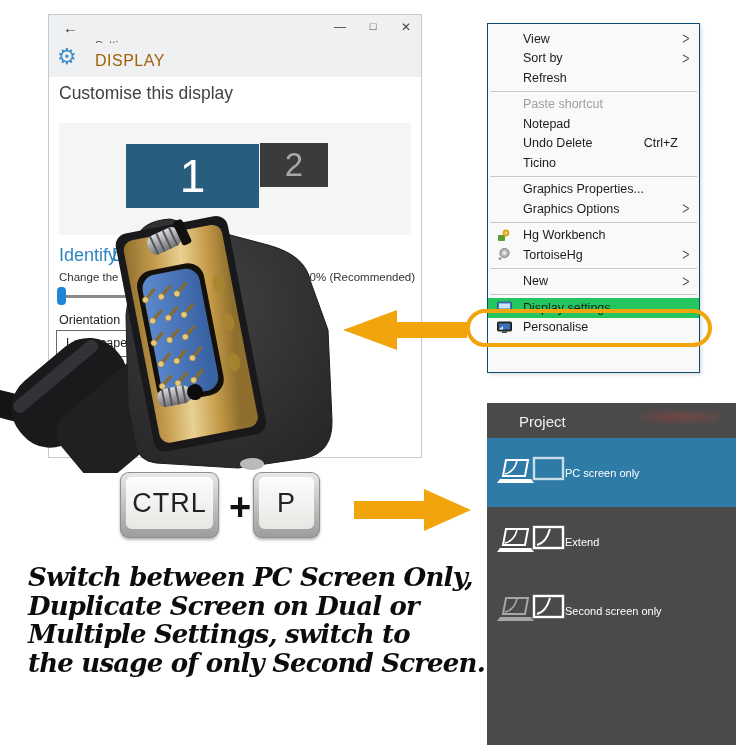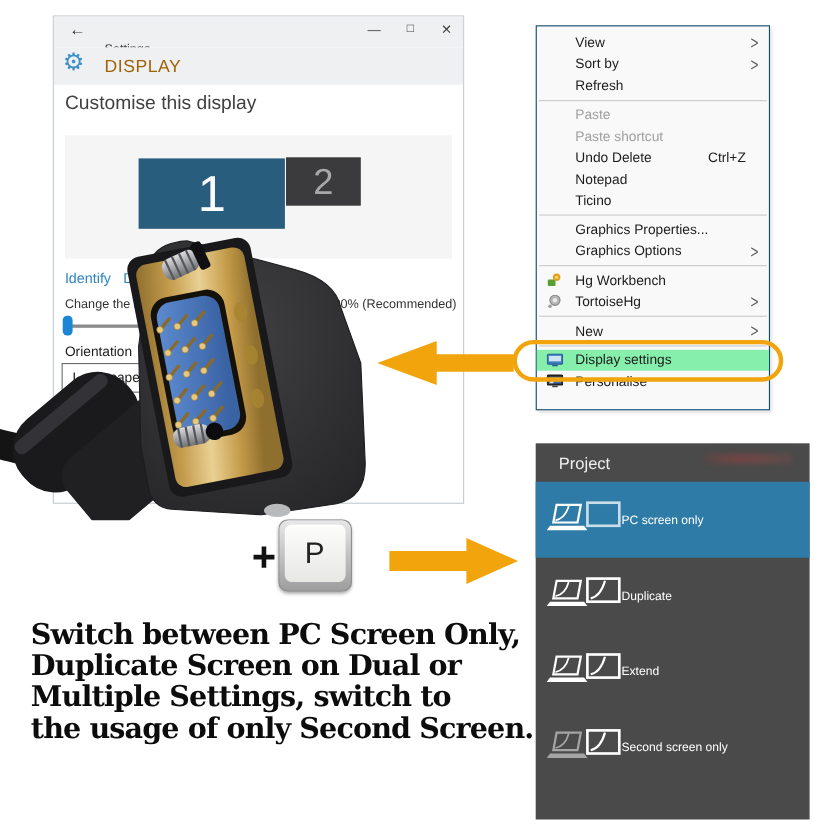--- a/index.html
+++ b/index.html
@@ -17,21 +17,21 @@
   .app-header{position:absolute;left:0;top:28px;width:100%;height:34px;background:#eef0f2;}
   .gear{position:absolute;left:8px;top:1px;font-size:22px;color:#3e92c8;}
   .section-lbl{position:absolute;left:46px;top:9px;font-size:16px;font-weight:normal;
     letter-spacing:.5px;color:#a16207;}
   .cust-heading{position:absolute;left:10px;top:68px;font-size:17.5px;color:#414141;}
   .monitor-area{position:absolute;left:10px;top:108px;width:352px;height:112px;background:#f5f5f6;}
   .mon1{position:absolute;left:77px;top:129px;width:133px;height:64px;background:var(--teal,#295D7D);
     color:#fff;font-size:46px;font-weight:300;display:flex;align-items:center;justify-content:center;}
   .mon2{position:absolute;left:211px;top:128px;width:68px;height:44px;background:#3b3b3d;
     color:#a8a8a8;font-size:33px;font-weight:300;display:flex;align-items:center;justify-content:center;}
-  .id-link{position:absolute;top:230px;font-size:13px;color:var(--link,#2E86C1);}
+  .id-link{position:absolute;top:230px;font-size:18px;color:var(--link,#2E86C1);}
   .id-link.a{left:10px;} .id-link.b{left:63px;}
   .scale-text{position:absolute;left:10px;top:256px;width:356px;font-size:11.5px;color:#333;
     white-space:nowrap;overflow:hidden;}
   .sl-track{position:absolute;left:10px;top:280px;width:200px;height:2.5px;background:#8a8a8a;}
   .sl-thumb{position:absolute;left:8px;top:272px;width:9px;height:18px;border-radius:4px;
     background:var(--slider,#1C86D6);}
   .orient-lbl{position:absolute;left:10px;top:298px;font-size:12.5px;color:#222;}
   .dropdown{position:absolute;left:7px;top:315px;width:150px;height:27px;background:#fff;
     border:1.5px solid #6a6a6a;box-sizing:border-box;}
   .dropdown .val{position:absolute;left:9px;top:5px;font-size:12.5px;color:#222;}
@@ -39,21 +39,21 @@
     box-sizing:border-box;color:#8a8a8a;font-size:11px;line-height:11px;text-align:center;}
   .chk-lbl{position:absolute;left:29px;top:417px;font-size:12.5px;color:#a6a6a6;white-space:nowrap;}
 
   
   .ctx-menu{position:absolute;left:487px;top:23px;width:211px;height:338px;background:#f9f9f9;
     border:1px solid #0c4a6e;box-shadow:2px 2px 3px rgba(0,0,0,.12);z-index:15;
     padding:5px 0;box-sizing:content-box;}
   .mi{position:relative;height:19.5px;display:flex;align-items:center;font-size:12.5px;color:#1c1c1c;}
   .mi .lbl{margin-left:35px;white-space:nowrap;}
   .mi.disabled{color:#a0a0a0;}
-  .mi.hl{background:#86efac;}
+  .mi.hl{background:#22c55e;}
   .mi .ic{position:absolute;left:9px;top:3px;width:15px;height:13px;}
   .mi .sc{margin-left:auto;margin-right:21px;font-size:12.5px;}
   .mi .sub{position:absolute;right:9px;top:2px;font-size:13px;color:#555;transform:scale(.95,1.3);}
   .msep{height:1px;background:#c9c9c9;margin:3px 2px;}
 
   
   .ring{position:absolute;left:466px;top:309px;width:246px;height:38px;border:4.5px solid var(--accent,#F1A40B);
     border-radius:20px;box-sizing:border-box;z-index:40;background:transparent;}
 
   
@@ -66,34 +66,34 @@
     background:linear-gradient(180deg,#fdfdfc,#e7e7e4);display:flex;align-items:center;
     justify-content:center;font-size:27px;color:#222;letter-spacing:1px;
     box-shadow:inset 0 1px 1px #fff;}
   .key.ctrl{left:120px;top:472px;width:99px;height:66px;}
   .key.pkey{left:253px;top:472px;width:67px;height:66px;}
   .plus{position:absolute;left:222px;top:486px;width:36px;text-align:center;font-size:38px;
     font-weight:bold;color:#111;z-index:30;}
 
   
   .project{position:absolute;left:487px;top:403px;width:249px;height:342px;background:#4a4a4a;z-index:10;}
-  .proj-header{position:relative;height:35px;}
+  .proj-header{position:relative;height:35px;margin-left:11px;}
   .proj-title{position:absolute;left:21px;top:10px;font-size:15px;color:#f0f0f0;}
   .smudge{position:absolute;right:16px;top:5px;width:80px;height:18px;filter:blur(2px);
     background:radial-gradient(ellipse at 35% 50%,rgba(160,60,60,.45),transparent 60%),
                radial-gradient(ellipse at 78% 50%,rgba(150,80,70,.35),transparent 60%);}
   .proj-item{position:relative;height:69px;display:flex;align-items:center;padding-left:10px;
     box-sizing:border-box;}
   .proj-item.selected{background:var(--selblue,#2D7BA6);}
   .proj-item .plabel{margin-left:0;font-size:11px;color:#fff;}
 
   
   .caption{position:absolute;left:28px;top:563px;width:460px;z-index:5;
     font-family:"DejaVu Serif",serif;font-weight:bold;font-size:26px;line-height:28.5px;
-    letter-spacing:-0.8px;color:#0c0c0c;}
+    letter-spacing:-0.8px;color:#0c0c0c;font-style:italic;}
   .caption div{white-space:nowrap;}
 
   .vga{position:absolute;left:0;top:205px;z-index:20;}
 </style>
 </head>
 <body>
 
 <div class="stage">
 
   <section class="settings-win">
@@ -220,31 +220,28 @@
       </div>
       <div class="mi">
         <span class="lbl">Sort by</span>
         <span class="sub">&gt;</span>
       </div>
       <div class="mi">
         <span class="lbl">Refresh</span>
       </div>
       <div class="msep"></div>
       <div class="mi disabled">
-        <span class="lbl">Paste</span>
-      </div>
-      <div class="mi disabled">
         <span class="lbl">Paste shortcut</span>
+      </div>
+      <div class="mi">
+        <span class="lbl">Notepad</span>
       </div>
       <div class="mi">
         <span class="lbl">Undo Delete</span>
         <span class="sc">Ctrl+Z</span>
-      </div>
-      <div class="mi">
-        <span class="lbl">Notepad</span>
       </div>
       <div class="mi">
         <span class="lbl">Ticino</span>
       </div>
       <div class="msep"></div>
       <div class="mi">
         <span class="lbl">Graphics Properties...</span>
       </div>
       <div class="mi">
         <span class="lbl">Graphics Options</span>
@@ -294,20 +291,23 @@
     </nav>
   <div class="ring"></div>
 
   <svg class="arrow-svg" style="left:340px;top:308px" width="130" height="44" viewBox="0 0 130 44">
     <polygon points="3,22 57,2 57,14 127,14 127,30 57,30 57,42" fill="#F1A40B"></polygon>
   </svg>
   <svg class="arrow-svg" style="left:352px;top:486px" width="122" height="48" viewBox="0 0 122 48">
     <polygon points="2,15 72,15 72,3 119,24 72,45 72,33 2,33" fill="#F1A40B"></polygon>
   </svg>
 
+  <div class="key ctrl">
+    <div class="cap">CTRL</div>
+  </div>
   <div class="plus">+</div>
   <div class="key pkey">
     <div class="cap">P</div>
   </div>
 
   <aside class="project">
     <div class="proj-header">
       <span class="proj-title">Project</span>
       <span class="smudge"></span>
     </div>
@@ -330,34 +330,20 @@
               <g fill="none" stroke="#ffffff" stroke-width="2">
                 <path d="M9 4 L31 4 L28 20 L6 20 Z"></path>
                 <path d="M8 18 Q17 16 20 5" stroke-width="1.6"></path>
               </g>
               <path d="M3 23 L34 23 L37 27 L0 27 Z" fill="#ffffff"></path>
               <g transform="translate(36,1)" fill="none" stroke="#ffffff" stroke-width="2.4">
                 <rect x="1" y="1" width="29" height="21"></rect>
                 <path d="M4 19 Q13 17 17 3" stroke-width="2"></path>
               </g>
             </svg></span>
-          <span class="plabel">Duplicate</span>
-        </div>
-        <div class="proj-item">
-          <span><svg width="68" height="40" viewBox="0 0 68 30">
-              <g fill="none" stroke="#ffffff" stroke-width="2">
-                <path d="M9 4 L31 4 L28 20 L6 20 Z"></path>
-                <path d="M8 18 Q17 16 20 5" stroke-width="1.6"></path>
-              </g>
-              <path d="M3 23 L34 23 L37 27 L0 27 Z" fill="#ffffff"></path>
-              <g transform="translate(36,1)" fill="none" stroke="#ffffff" stroke-width="2.4">
-                <rect x="1" y="1" width="29" height="21"></rect>
-                <path d="M4 19 Q13 17 17 3" stroke-width="2"></path>
-              </g>
-            </svg></span>
           <span class="plabel">Extend</span>
         </div>
         <div class="proj-item">
           <span><svg width="68" height="40" viewBox="0 0 68 30">
               <g fill="none" stroke="rgba(255,255,255,0.5)" stroke-width="2">
                 <path d="M9 4 L31 4 L28 20 L6 20 Z"></path>
                 <path d="M8 18 Q17 16 20 5" stroke-width="1.6"></path>
               </g>
               <path d="M3 23 L34 23 L37 27 L0 27 Z" fill="rgba(255,255,255,0.5)"></path>
               <g transform="translate(36,1)" fill="none" stroke="#ffffff" stroke-width="2.4">

